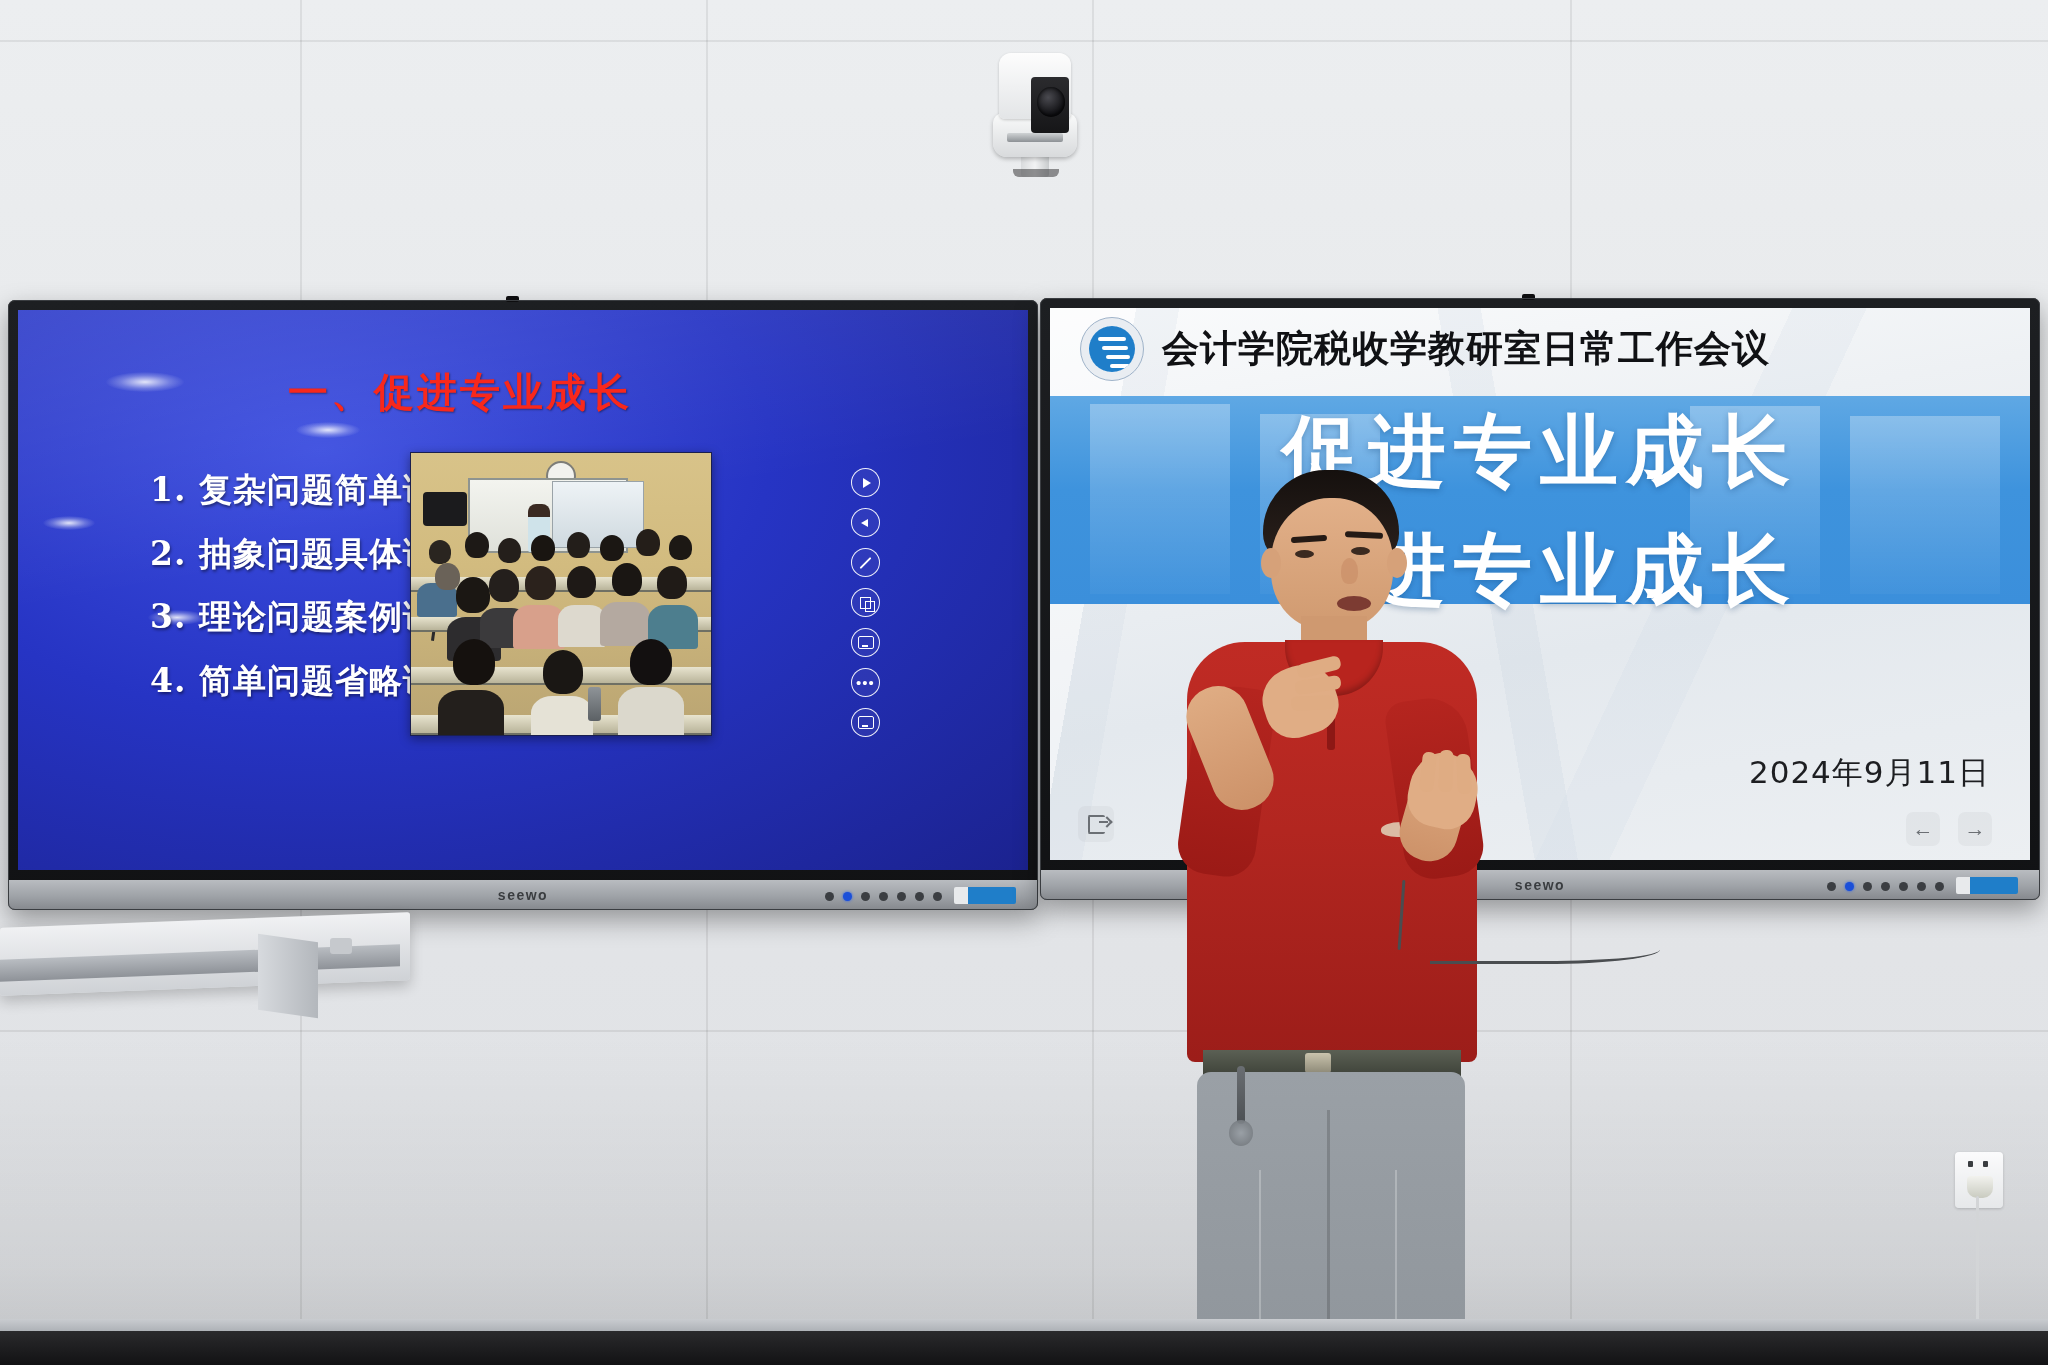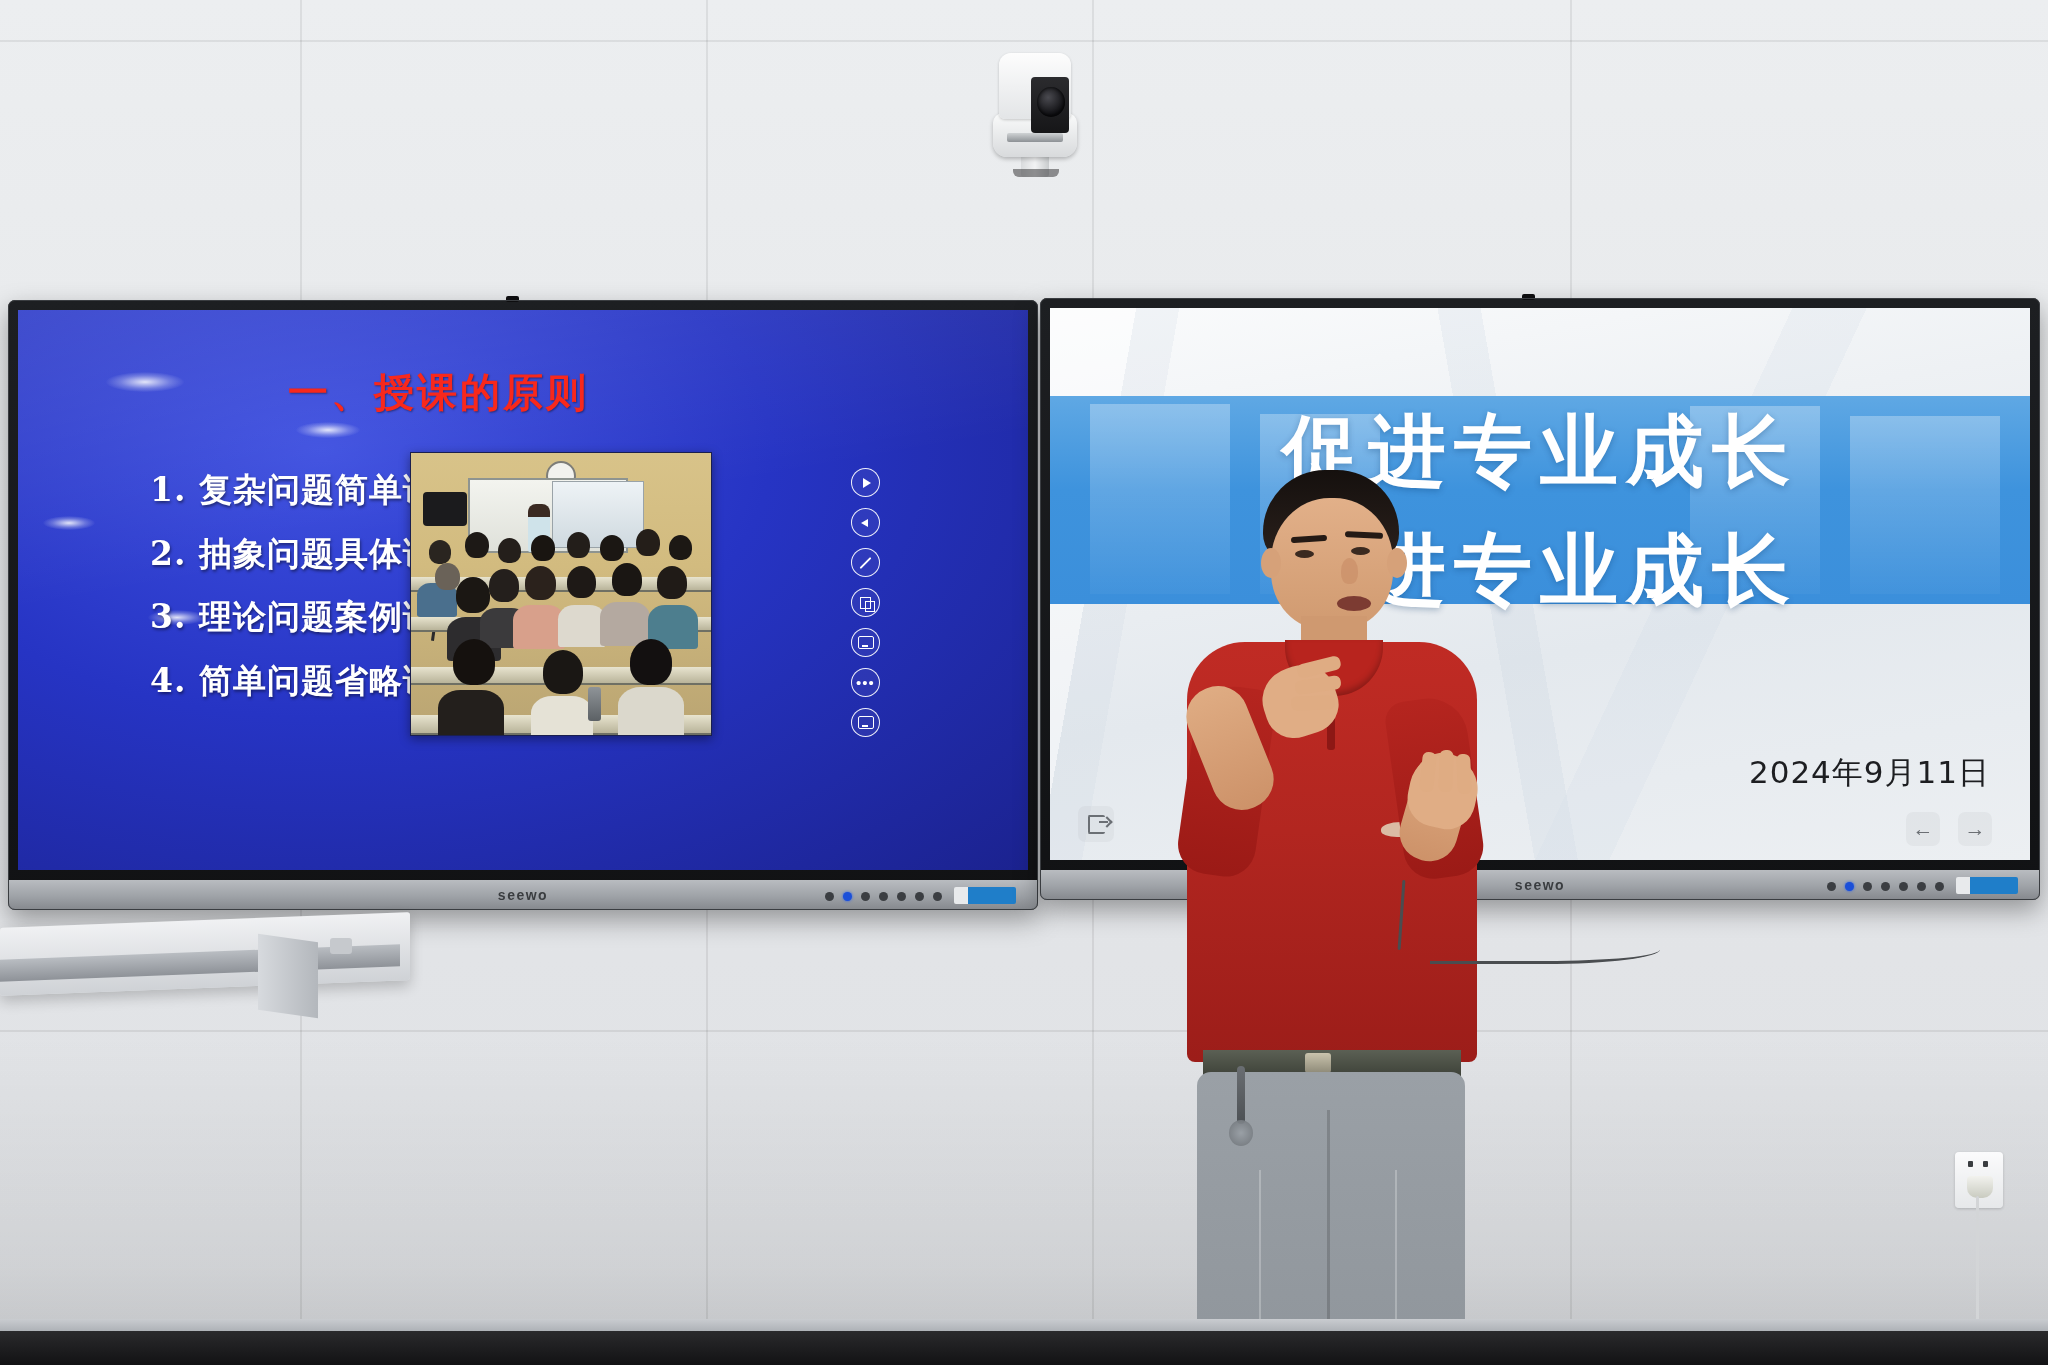--- a/index.html
+++ b/index.html
@@ -253,21 +253,21 @@
 
       <div class="slide-left mute"></div>
       <div class="sheen mute"></div>
 
       <div class="glare mute" style="left:88px;top:62px;width:78px;height:20px;"></div>
       <div class="glare mute" style="left:278px;top:112px;width:64px;height:16px;"></div>
       <div class="glare mute" style="left:444px;top:152px;width:58px;height:15px;"></div>
       <div class="glare mute" style="left:130px;top:300px;width:58px;height:15px;"></div>
       <div class="glare mute" style="left:25px;top:206px;width:52px;height:14px;"></div>
 
-      <div class="slide-title" style="left:270px;top:55px;font-size:40px;">一、授课的原则</div>
+      <div class="slide-title" style="left:270px;top:55px;font-size:40px;">一、促进专业成长</div>
 
       <div class="bullets" style="left:132px;top:160px;font-size:33px;line-height:1.2;">
         <div>1. 复杂问题简单讲</div>
         <div>2. 抽象问题具体讲</div>
         <div>3. 理论问题案例讲</div>
         <div>4. 简单问题省略讲</div>
       </div>
 
       <div class="photo" style="left:392px;top:142px;width:300px;height:282px;">
         <div class="p-wall mute"></div>
@@ -366,20 +366,31 @@
         <div class="sr-bg mute"></div>
         <div class="sr-bg-rays mute"></div>
 
         <div class="sr-band mute">
           <div class="band-shelf mute" style="left:40px;top:8px;width:140px;height:190px;"></div>
           <div class="band-shelf mute" style="left:210px;top:18px;width:120px;height:180px;"></div>
           <div class="band-shelf mute" style="left:640px;top:10px;width:130px;height:188px;"></div>
           <div class="band-shelf mute" style="left:800px;top:20px;width:150px;height:178px;"></div>
         </div>
 
+        <div class="sr-head">
+          <div class="logo">
+            <div class="logo-in mute">
+              <div class="logo-bar mute" style="left:9px;top:11px;width:28px;"></div>
+              <div class="logo-bar mute" style="left:13px;top:20px;width:26px;"></div>
+              <div class="logo-bar mute" style="left:17px;top:29px;width:24px;"></div>
+              <div class="logo-bar mute" style="left:21px;top:38px;width:20px;"></div>
+            </div>
+          </div>
+          <div class="sr-head-txt">会计学院税收学教研室日常工作会议</div>
+        </div>
 
         <div class="sr-title">
           <div class="l1">促进专业成长</div>
           <div class="l2">促进专业成长</div>
         </div>
 
         <div class="sr-date">2024年9月11日</div>
 
         <div class="exit-btn">
           <span class="exit-gl mute"></span>

